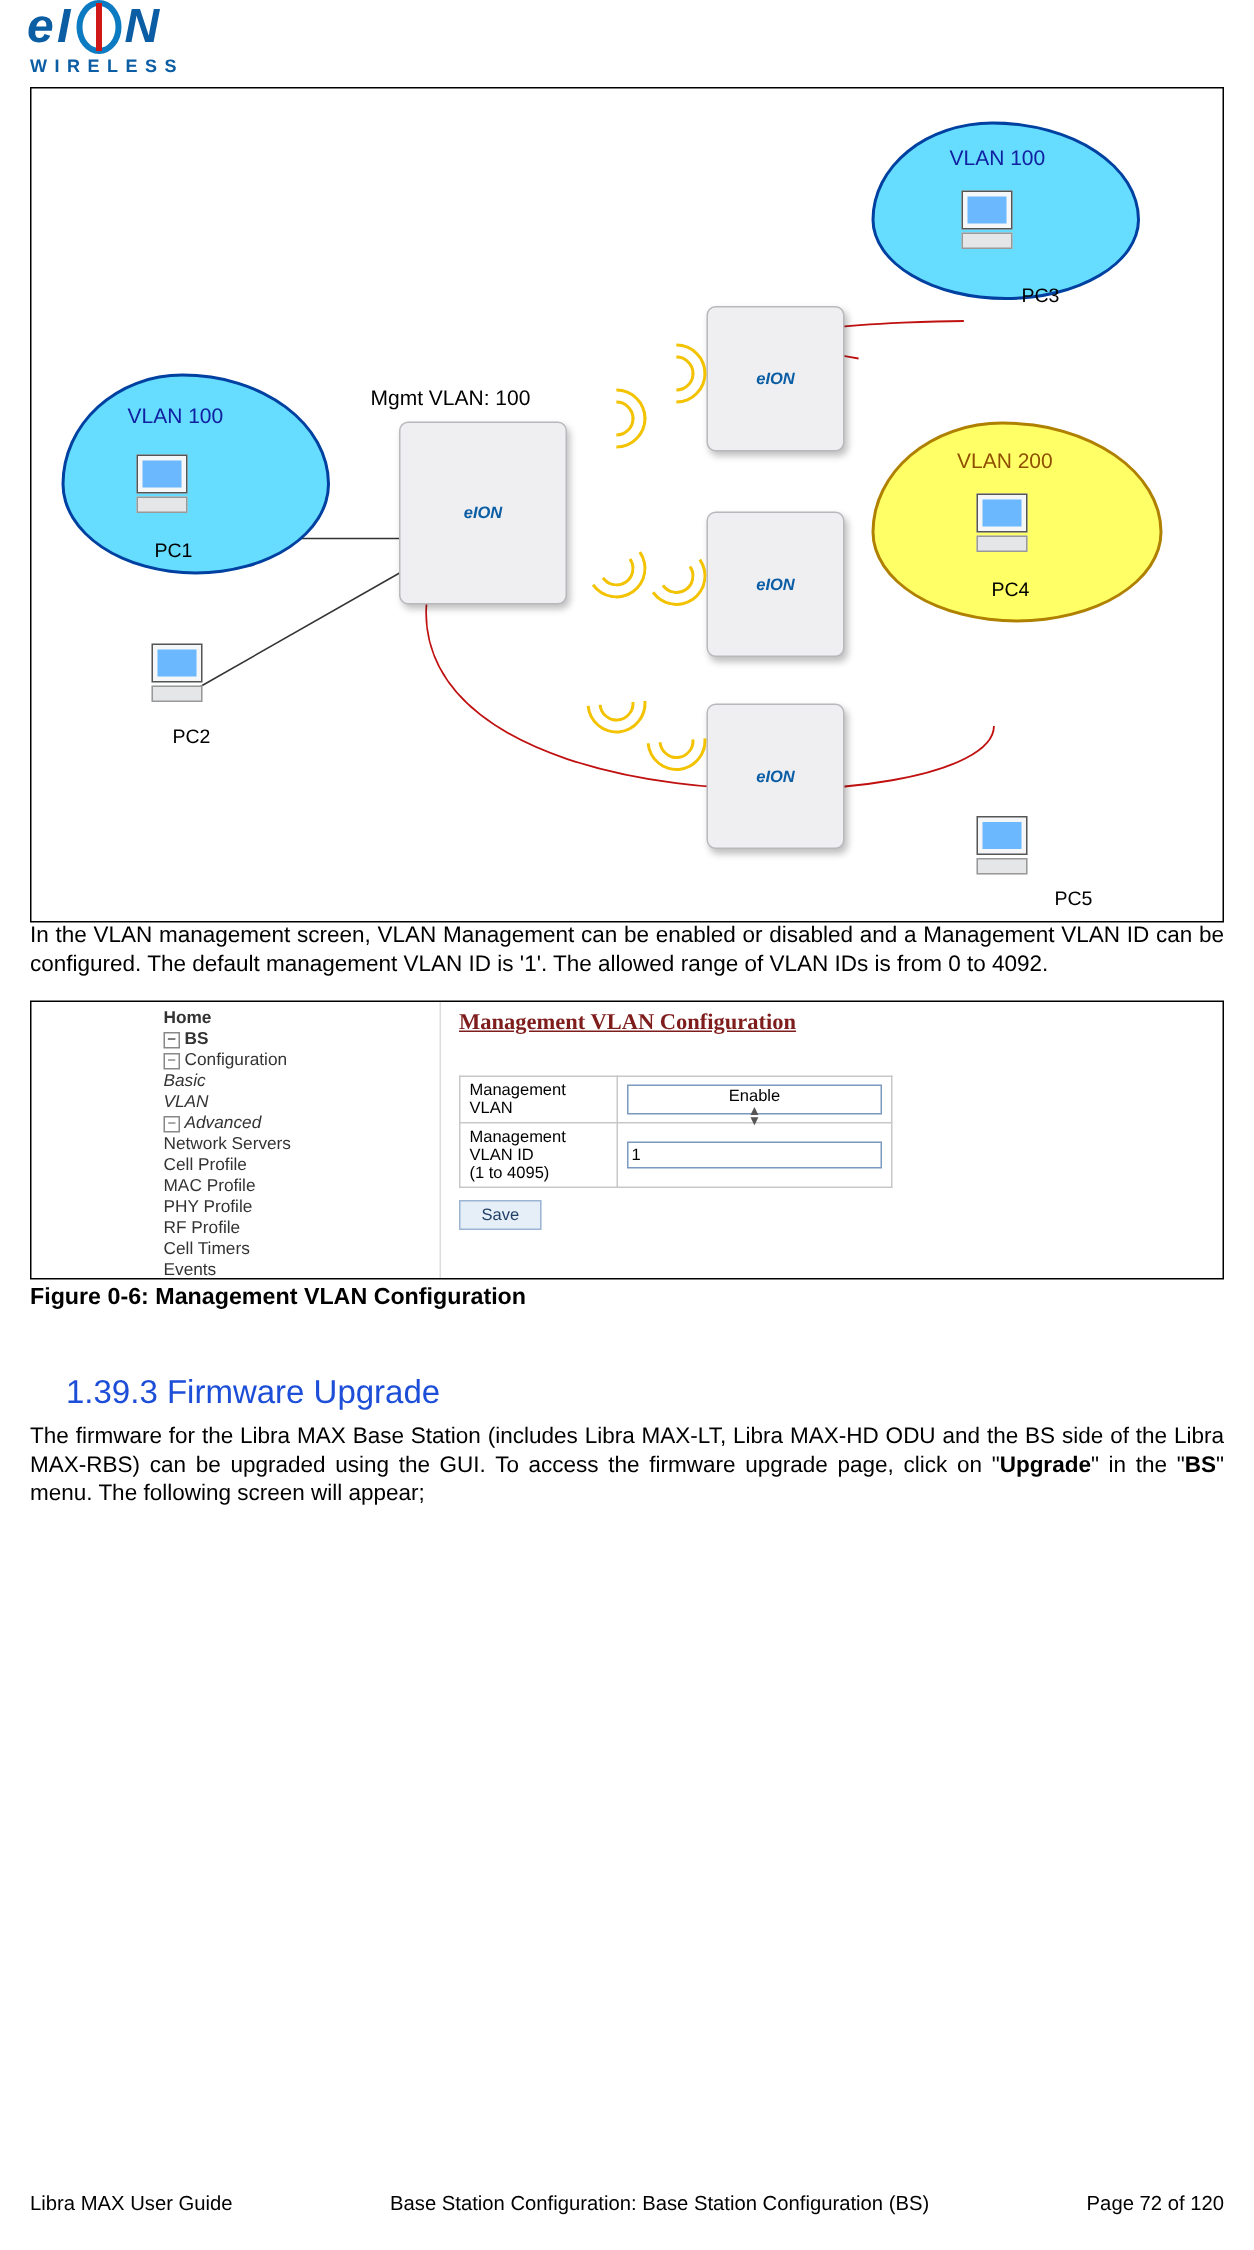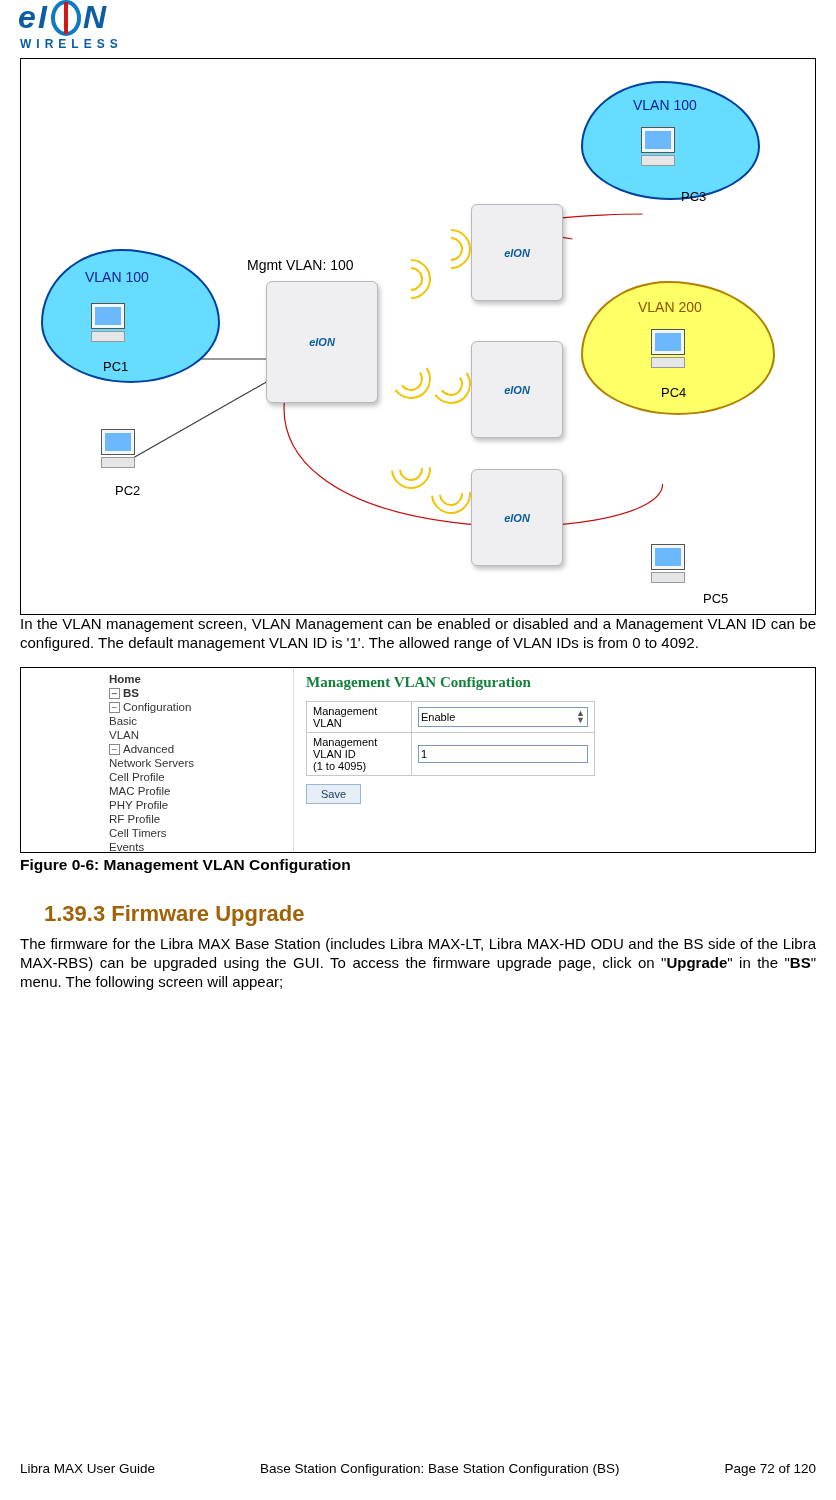--- a/index.html
+++ b/index.html
@@ -43,24 +43,24 @@
   .figure-caption {
     font-weight: 700;
     font-size: 15.5px;
     margin: 2px 0 14px 0;
   }
   p.body {
     margin: 0 0 14px 0;
     text-align: justify;
   }
   h3.section {
-    color: #a16207;
+    color: #1d4ed8;
     font-size: 22px;
-    font-weight: 700;
-    margin: 26px 0 8px 24px;
+    font-weight: 400;
+    margin: 40px 0 8px 24px;
   }
   
   .cloud {
     position: absolute;
     border-radius: 45% 55% 50% 50% / 55% 55% 45% 45%;
     border: 2px solid #0040a0;
   }
   .cloud-blue { background: #66dcff; }
   .cloud-yellow { background: #ffff66; border-color: #b08000; }
   .cloud-label {
@@ -135,41 +135,42 @@
     background: #fff;
     margin-left: 82px;
   }
   .gui-sidebar .item {
     padding: 1px 0 1px 0;
     font-size: 11.5px;
     color: #333;
     white-space: nowrap;
   }
   .ind1 { padding-left: 10px; }
-  .ind2 { padding-left: 24px; }
+  .ind2 { padding-left: 24px; font-style: italic; }
   .ind3 { padding-left: 38px; }
   .tree-icon {
     display: inline-block;
     width: 9px;
     text-align: center;
     font-size: 10px;
     color: #666;
     border: 1px solid #888;
     line-height: 9px;
     margin-right: 3px;
     background: #fff;
   }
   .gui-main {
     flex: 1;
     padding: 6px 12px;
   }
   .gui-title {
     font: 700 15px "Times New Roman", serif;
-    color: #15803d;
-    margin-bottom: 10px;
+    color: #7f1d1d;
+    margin-bottom: 26px;
+    text-decoration: underline;
   }
   .gui-table {
     border-collapse: collapse;
     font-size: 11px;
   }
   .gui-table td {
     border: 1px solid #c8c8c8;
     padding: 3px 6px;
     background: #fff;
     vertical-align: middle;
@@ -181,20 +182,21 @@
     background: #fff;
     height: 18px;
     padding: 1px 2px;
     box-sizing: border-box;
   }
   .gui-select {
     height: 20px;
     display: inline-flex;
     align-items: center;
     justify-content: space-between;
+    flex-direction: column;
   }
   .gui-select .sel-arrows {
     font-size: 9px;
     color: #555;
     line-height: 7px;
   }
   .gui-save {
     display: inline-block;
     margin-top: 8px;
     padding: 3px 14px;

